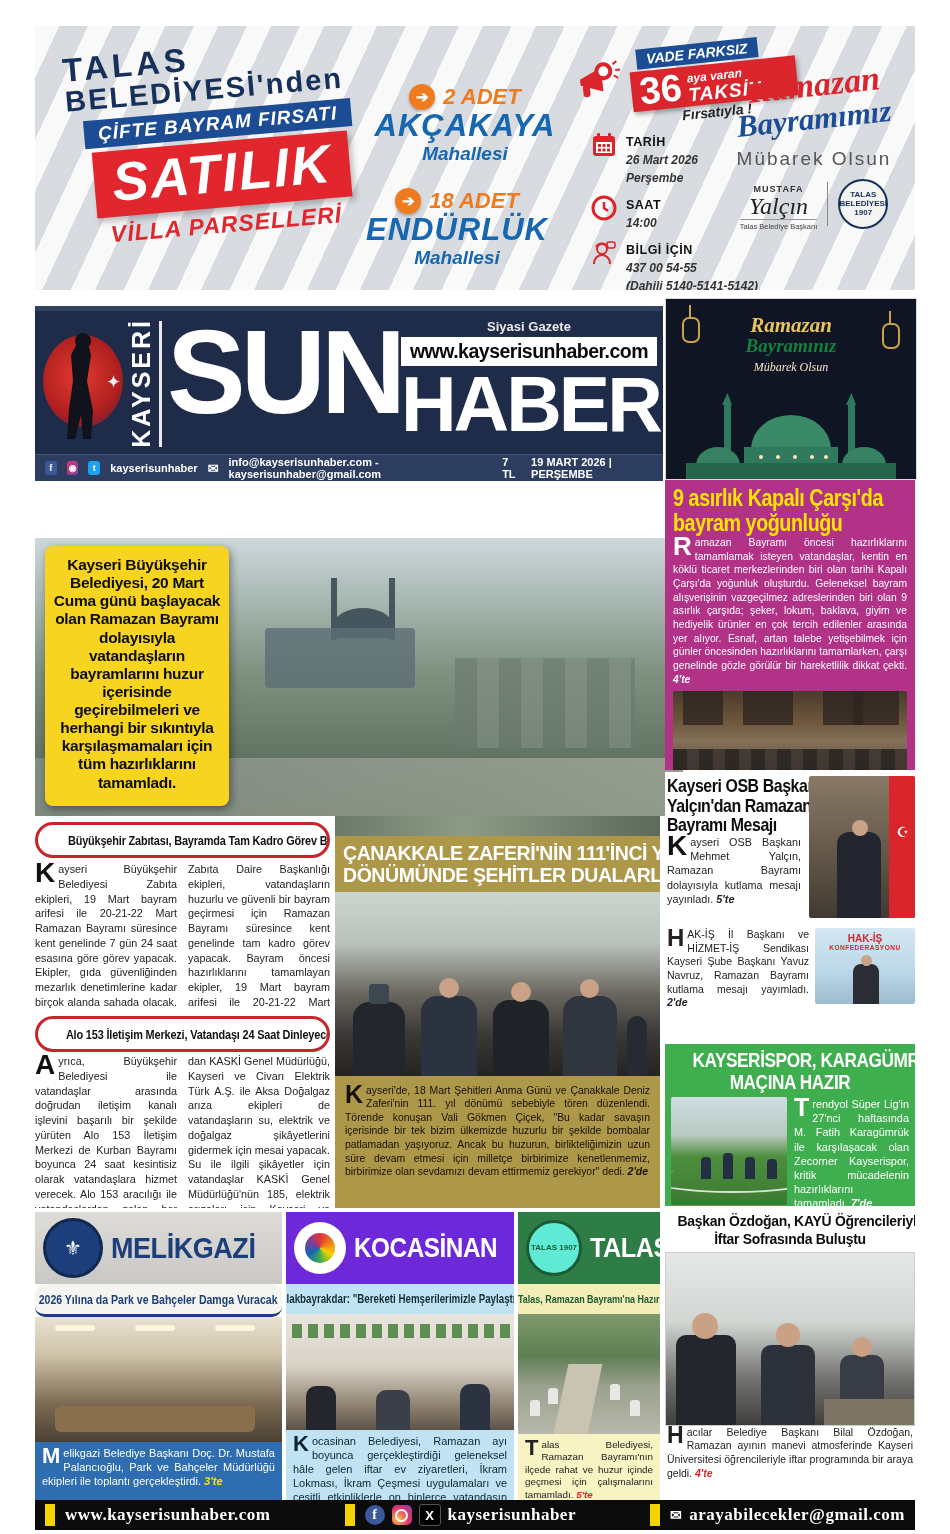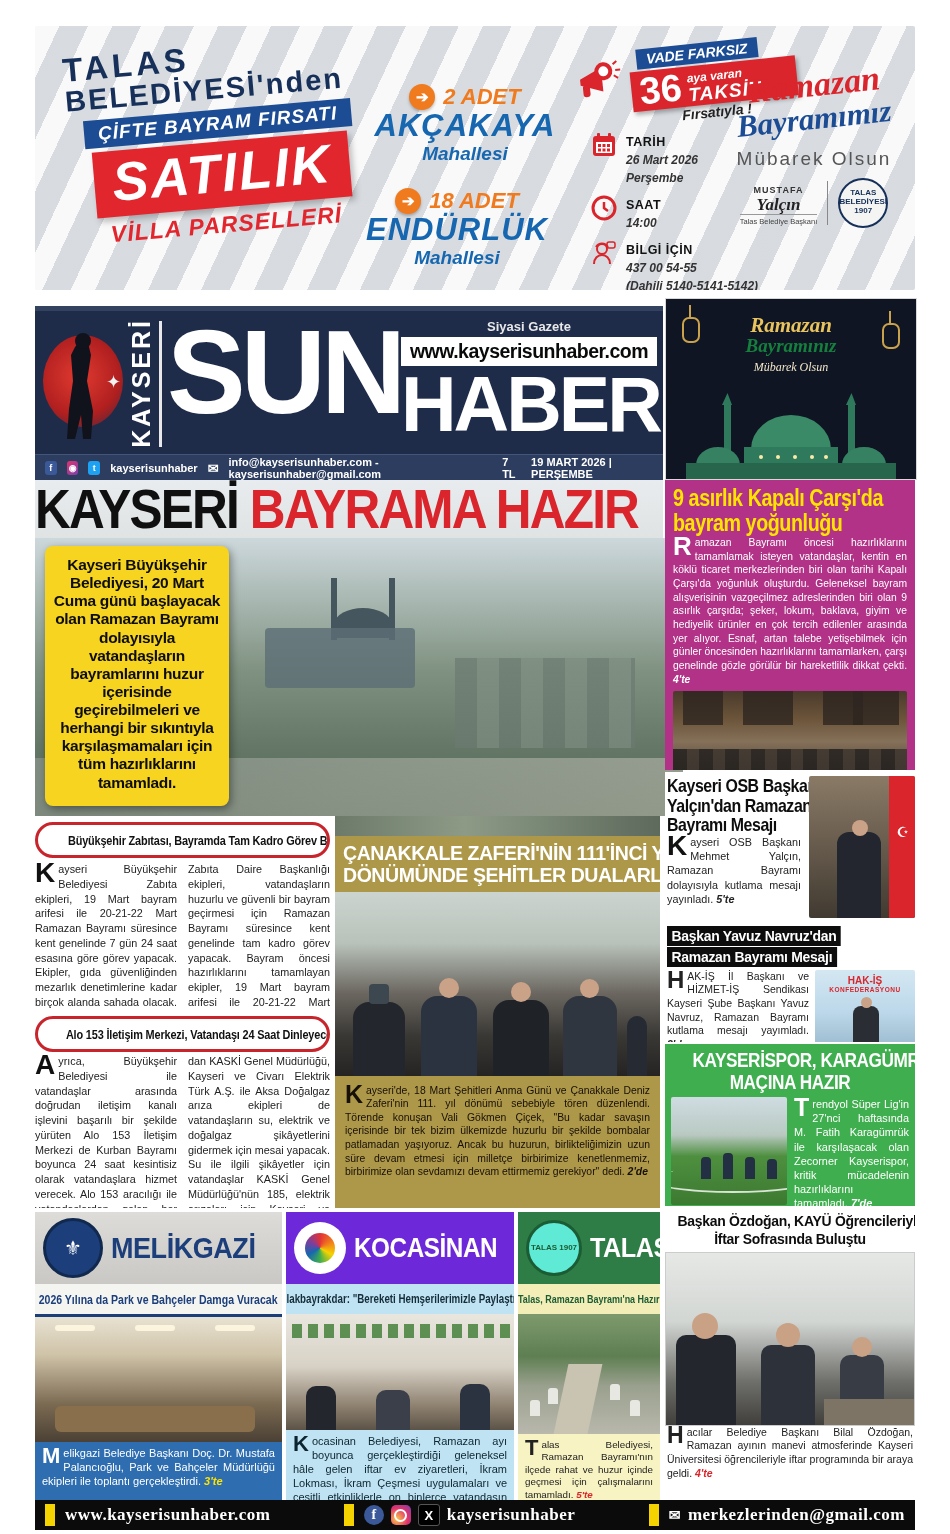--- a/index.html
+++ b/index.html
@@ -43,21 +43,21 @@
   .infolabel{font-weight:900;font-size:12.5px;color:#111;letter-spacing:.5px;}
   .infoval{font-weight:700;font-style:italic;font-size:12px;color:#333;line-height:1.2;}
   .greet{position:absolute;right:8px;top:44px;width:186px;text-align:center;}
   .greet1{font-family:"Liberation Serif",serif;font-style:italic;font-weight:900;font-size:34px;color:#d9252b;
     line-height:.9;transform:rotate(-6deg);}
   .greet2{font-family:"Liberation Serif",serif;font-style:italic;font-weight:900;font-size:31px;color:#1c4c94;
     line-height:1;transform:rotate(-6deg);margin-top:2px;}
   .greet3{font-size:19px;color:#555;margin-top:14px;letter-spacing:2px;}
   .signbox{display:flex;align-items:center;justify-content:center;gap:10px;margin-top:8px;}
   .signname{font-size:9px;font-weight:800;color:#333;letter-spacing:1px;}
-  .signscript{font-family:"Liberation Serif",serif;font-style:italic;font-weight:700;font-size:17px;color:#222;line-height:.9;}
+  .signscript{font-family:"Liberation Serif",serif;font-style:italic;font-weight:400;font-size:24px;color:#222;line-height:.9;}
   .signtitle{font-size:7.5px;color:#444;margin-top:2px;border-top:1px solid #999;padding-top:2px;}
   .sealcirc{width:46px;height:46px;border-radius:50%;border:2px solid #16305a;display:flex;align-items:center;
     justify-content:center;font-size:8px;font-weight:700;color:#16305a;text-align:center;line-height:1.1;background:#f4f4f2;}
   .signdivider{width:1px;height:44px;background:#888;}
 
   
   .masthead{left:35px;top:306px;width:628px;height:170px;background:#1f2c49;border-top:5px solid #33425f;overflow:hidden;}
   .mlogo{position:absolute;left:6px;top:8px;width:86px;height:126px;overflow:hidden;}
   .mlogo-red{position:absolute;left:2px;top:16px;width:80px;height:92px;border-radius:50%;
     background:radial-gradient(circle at 45% 45%,#e13a30 0%,#b01f1f 60%,rgba(176,31,31,.15) 100%);}
@@ -185,21 +185,21 @@
   .munisub{height:30px;display:flex;align-items:center;justify-content:center;overflow:hidden;}
   .munisub span{white-space:nowrap;font-weight:800;transform:scaleX(.78);transform-origin:center;}
   .municap{font-size:11px;line-height:1.27;padding:5px 7px;box-sizing:border-box;text-align:justify;}
   .municap::first-letter{float:left;font-size:22px;line-height:.85;font-weight:800;padding-right:3px;}
 
   .melik{left:35px;top:1212px;width:247px;height:290px;background:#fff;}
   .melikhead{background:linear-gradient(180deg,#dddcd8,#c9c8c4);}
   .melikseal{width:54px;height:54px;border-radius:50%;background:#1c3f7c;border:3px solid #12294f;color:#fff;
     display:flex;align-items:center;justify-content:center;font-size:20px;flex:0 0 auto;}
   .melik .munibrand{color:#1c3f7c;font-size:30px;}
-  .melik .munisub{background:#f4f4f1;border-bottom:3px solid #1c3f7c;}
+  .melik .munisub{background:#f4f4f1;border-bottom:3px solid #1c3f7c;border-radius:10px;}
   .melik .munisub span{color:#1c3f7c;font-size:13.5px;}
   .melikphoto{height:125px;position:relative;overflow:hidden;
     background:linear-gradient(180deg,#e8e2d2 0%,#cfc3a8 30%,#7b6a52 70%,#4a4034 100%);}
   .ceil{position:absolute;top:8px;width:40px;height:6px;background:#fff7df;border-radius:3px;opacity:.9;}
   .mtable{position:absolute;left:20px;bottom:10px;width:200px;height:26px;background:#8a6f4d;border-radius:6px;}
   .melikcap{background:#2d6db0;color:#fff;height:60px;}
   .melikcap .pageref{color:#ffe400;}
 
   .koca{left:286px;top:1212px;width:228px;height:290px;background:#fff;}
   .kocahead{background:#6d28d9;}
@@ -436,23 +436,20 @@
       <g fill="#ffe9a8">
           <circle cx="95" cy="64" r="2"></circle>
           <circle cx="112" cy="64" r="2"></circle>
           <circle cx="129" cy="64" r="2"></circle>
           <circle cx="146" cy="64" r="2"></circle>
           <circle cx="160" cy="64" r="2"></circle>
         </g>
     </svg>
   </div>
 
-  <div class="abs headline">
-    <div class="hwrap"><span class="hblack">KAYSERİ </span><span class="hred">BAYRAMA HAZIR</span></div>
-  </div>
 
   <div class="abs mainphoto">
     <div class="minar" style="left:296px;"></div>
     <div class="minar" style="left:354px;"></div>
     <div class="dome"></div>
     <div class="city1"></div>
     <div class="city2"></div>
     <div class="road"></div>
     <div class="overlaybox">Kayseri Büyükşehir Belediyesi, 20 Mart Cuma günü başlayacak olan Ramazan Bayramı dolayısıyla vatandaşların bayramlarını huzur içerisinde geçirebilmeleri ve herhangi bir sıkıntıyla karşılaşmamaları için tüm hazırlıklarını tamamladı.</div>
   </div>
@@ -518,24 +515,20 @@
     </div>
     <div class="osbphoto">
       <div class="flagstripe"></div>
       <span class="flagmoon">☪</span>
       <div class="suitman"></div>
       <div class="suithead"></div>
     </div>
   </div>
 
   <div class="abs navruz">
-    <div class="navtitle">
-      <span>Başkan Yavuz Navruz'dan</span><br>
-      <span>Ramazan Bayramı Mesajı</span>
-    </div>
     <div class="navflex">
       <p class="navbody" style="margin:0;"><span>HAK-İŞ İl Başkanı ve HİZMET-İŞ Sendikası Kayseri Şube Başkanı Yavuz Navruz, Ramazan Bayramı kutlama mesajı yayımladı. </span><span class="pageref">2'de</span></p>
       <div class="navphoto">
         <div class="hakis"><span>HAK-İŞ</span><small>KONFEDERASYONU</small></div>
         <div class="navman"></div>
         <div class="navhead"></div>
       </div>
     </div>
   </div>
 
@@ -645,17 +638,17 @@
         </span>
       <span class="xx">
           <span>X</span>
         </span>
       <span class="ftext">kayserisunhaber</span>
     </span>
     <span class="spacer"></span>
     <span class="ybar"></span>
     <span class="fgroup">
       <span class="ftext" style="font-size:14px;">✉</span>
-      <span class="ftext">merkezlerinden@gmail.com</span>
+      <span class="ftext">arayabilecekler@gmail.com</span>
     </span>
   </div>
 
 </div>
 
 </body></html>

